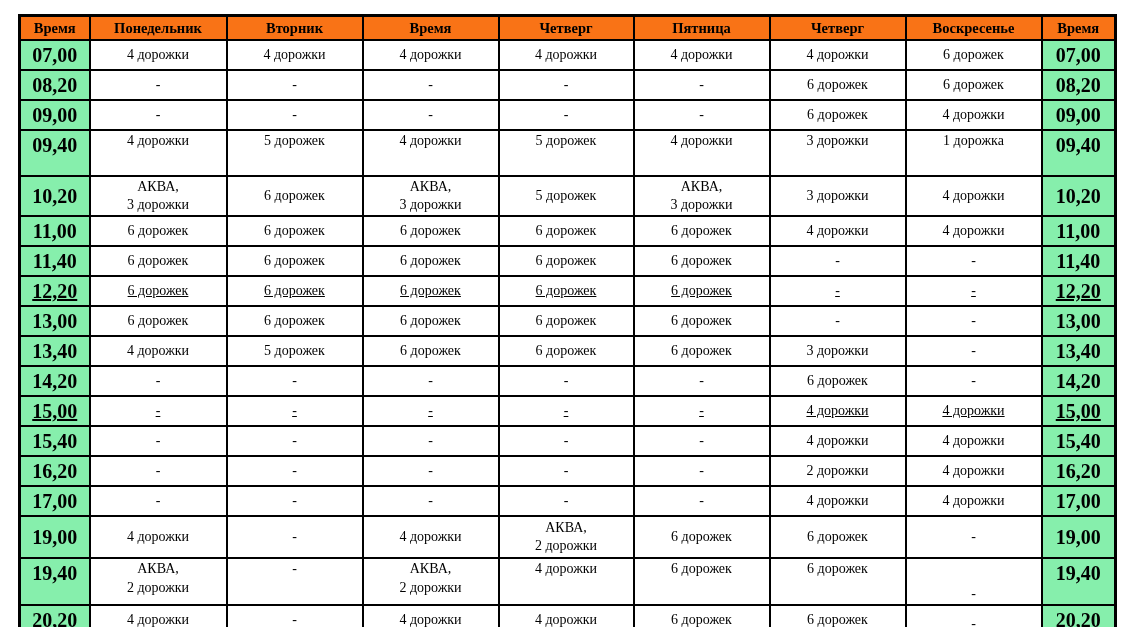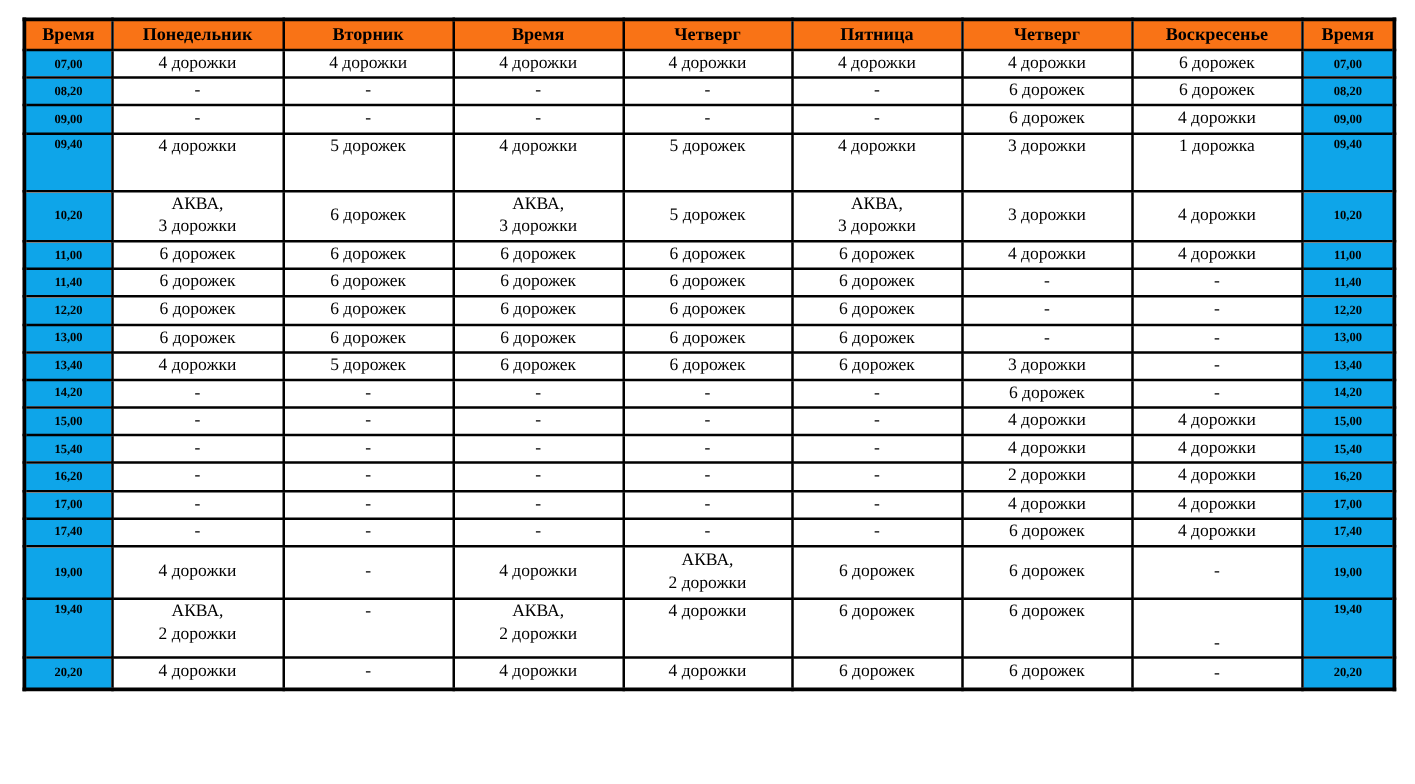--- a/index.html
+++ b/index.html
@@ -41,22 +41,22 @@
     line-height: 1.3;
     overflow: hidden;
   }
   table.schedule th {
     background: #f97316;
     font-size: 14.5px;
     font-weight: bold;
     height: 20px;
   }
   td.time-col {
-    background: #0ea5e9;
-    font-size: 10px;
+    background: #86efac;
+    font-size: 20px;
     font-weight: bold;
   }
   td.day-cell {
     background: #ffffff;
     font-size: 14px;
     font-weight: normal;
     white-space: pre-line;
   }
   tr.va-top td { vertical-align: top; }
   td.va-bottom { vertical-align: bottom !important; }
@@ -165,21 +165,21 @@
           <td class="time-col">11,40</td>
           <td class="day-cell">6 дорожек</td>
           <td class="day-cell">6 дорожек</td>
           <td class="day-cell">6 дорожек</td>
           <td class="day-cell">6 дорожек</td>
           <td class="day-cell">6 дорожек</td>
           <td class="day-cell">-</td>
           <td class="day-cell">-</td>
           <td class="time-col">11,40</td>
         </tr>
-        <tr style="height: 19px;">
+        <tr style="height: 19px; text-decoration: underline;">
           <td class="time-col">12,20</td>
           <td class="day-cell">6 дорожек</td>
           <td class="day-cell">6 дорожек</td>
           <td class="day-cell">6 дорожек</td>
           <td class="day-cell">6 дорожек</td>
           <td class="day-cell">6 дорожек</td>
           <td class="day-cell">-</td>
           <td class="day-cell">-</td>
           <td class="time-col">12,20</td>
         </tr>
@@ -209,21 +209,21 @@
           <td class="time-col">14,20</td>
           <td class="day-cell">-</td>
           <td class="day-cell">-</td>
           <td class="day-cell">-</td>
           <td class="day-cell">-</td>
           <td class="day-cell">-</td>
           <td class="day-cell">6 дорожек</td>
           <td class="day-cell">-</td>
           <td class="time-col">14,20</td>
         </tr>
-        <tr style="height: 19px;">
+        <tr style="height: 19px; text-decoration: underline;">
           <td class="time-col">15,00</td>
           <td class="day-cell">-</td>
           <td class="day-cell">-</td>
           <td class="day-cell">-</td>
           <td class="day-cell">-</td>
           <td class="day-cell">-</td>
           <td class="day-cell">4 дорожки</td>
           <td class="day-cell">4 дорожки</td>
           <td class="time-col">15,00</td>
         </tr>
@@ -252,31 +252,20 @@
         <tr style="height: 19px;">
           <td class="time-col">17,00</td>
           <td class="day-cell">-</td>
           <td class="day-cell">-</td>
           <td class="day-cell">-</td>
           <td class="day-cell">-</td>
           <td class="day-cell">-</td>
           <td class="day-cell">4 дорожки</td>
           <td class="day-cell">4 дорожки</td>
           <td class="time-col">17,00</td>
-        </tr>
-        <tr style="height: 19px;">
-          <td class="time-col">17,40</td>
-          <td class="day-cell">-</td>
-          <td class="day-cell">-</td>
-          <td class="day-cell">-</td>
-          <td class="day-cell">-</td>
-          <td class="day-cell">-</td>
-          <td class="day-cell">6 дорожек</td>
-          <td class="day-cell">4 дорожки</td>
-          <td class="time-col">17,40</td>
         </tr>
         <tr style="height: 42px;">
           <td class="time-col">19,00</td>
           <td class="day-cell">4 дорожки</td>
           <td class="day-cell">-</td>
           <td class="day-cell">4 дорожки</td>
           <td class="day-cell">АКВА,
 2 дорожки</td>
           <td class="day-cell">6 дорожек</td>
           <td class="day-cell">6 дорожек</td>

